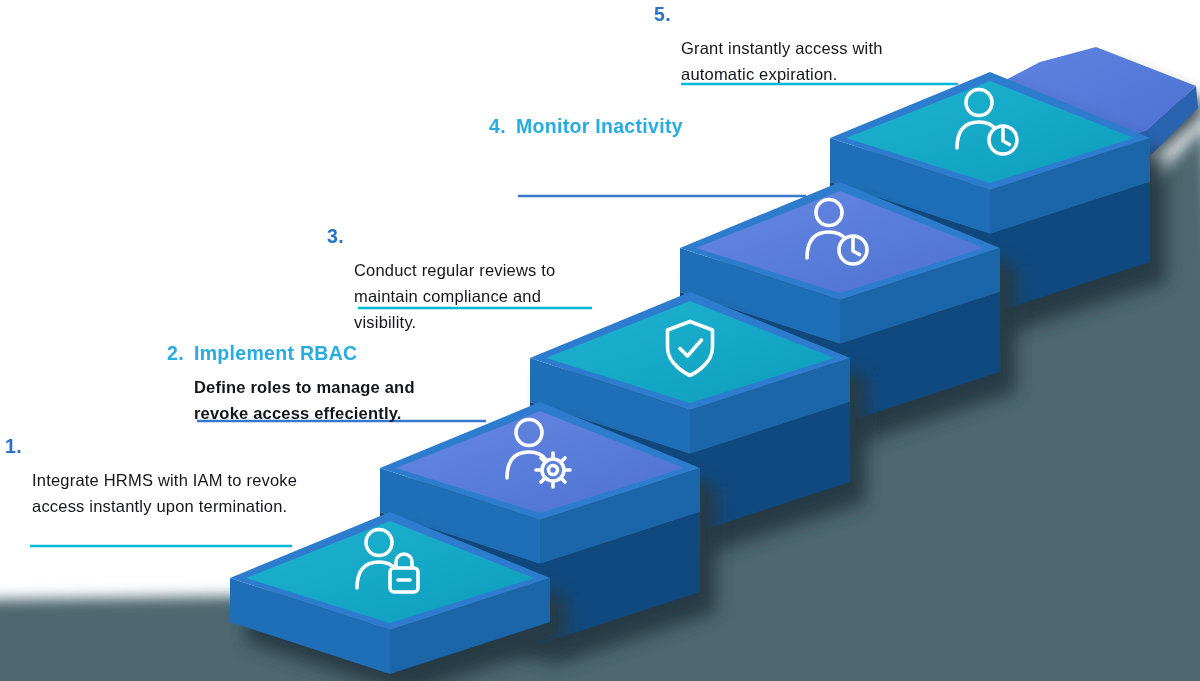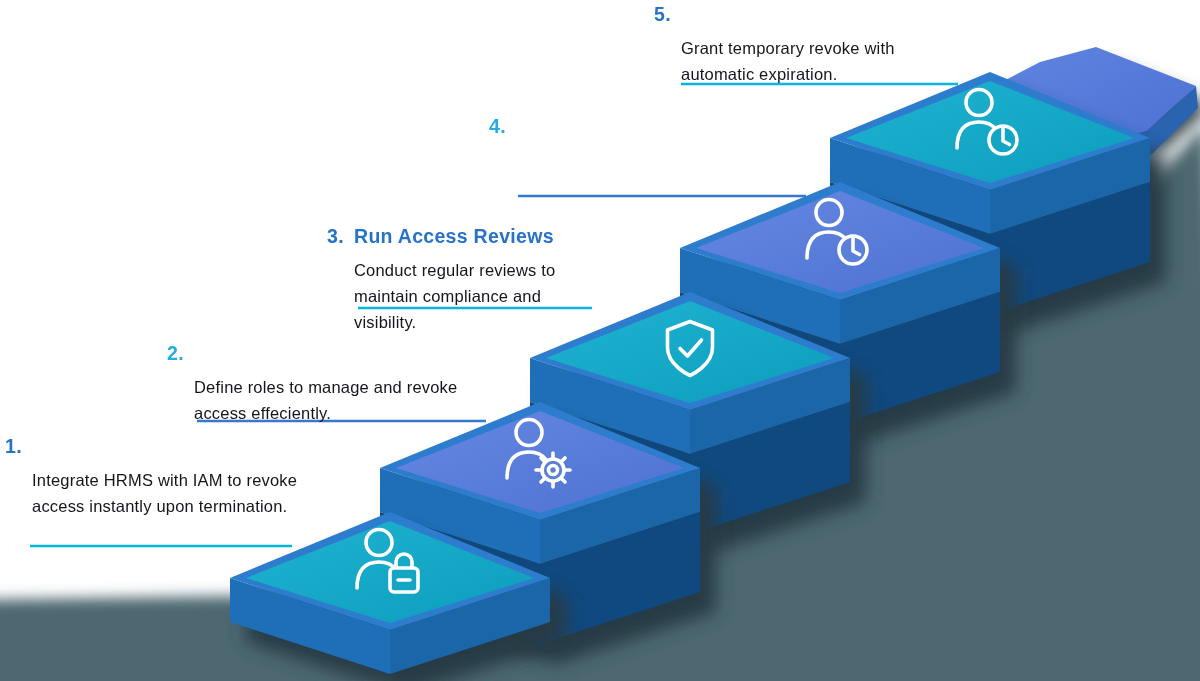--- a/index.html
+++ b/index.html
@@ -24,21 +24,21 @@
   .badge-teal{fill:var(--tealTop,#13a5c4);}
   .badge-peri{fill:var(--periTop,#5b80da);}
   .leader{stroke-width:2.5;fill:none;}
 
   .step-text{position:absolute;}
   .title-row{display:flex;font-weight:700;font-size:19.5px;line-height:27px;letter-spacing:.3px;}
   .num{min-width:27px;}
   .desc{margin-left:27px;margin-top:7px;font-size:16.5px;line-height:26px;
         color:var(--textDark,#15151f);letter-spacing:.2px;}
   .s1{left:5px;top:433px;}   .s1 .title-text{width:160px;} .s1 .desc{width:300px;}
-  .s2{left:167px;top:340px;} .s2 .desc{width:272px;}
+  .s2{left:167px;top:340px;} .s2 .desc{width:272px;font-weight:bold;}
   .s3{left:327px;top:223px;} .s3 .desc{width:252px;}
   .s4{left:489px;top:113px;} .s4 .desc{width:232px;}
   .s5{left:654px;top:1px;}   .s5 .desc{width:242px;}
 </style>
 </head>
 <body>
 
 <div id="stage">
 <svg id="scene" width="1200" height="681" viewBox="0 0 1200 681">
   <defs>
@@ -168,37 +168,38 @@
 <div class="step-text s1">
   <div class="title-row" style="color: rgb(38, 115, 199);">
     <span class="num">1.</span>
   </div>
   <div class="desc">Integrate HRMS with IAM to revoke access instantly upon termination.</div>
 </div>
 
 <div class="step-text s2">
   <div class="title-row" style="color: rgb(39, 172, 226);">
     <span class="num">2.</span>
+    <span class="title-text">Implement RBAC</span>
   </div>
   <div class="desc">Define roles to manage and revoke access effeciently.</div>
 </div>
 
 <div class="step-text s3">
   <div class="title-row" style="color: rgb(38, 115, 199);">
     <span class="num">3.</span>
-    <span class="title-text">Run Access Reviews</span>
   </div>
   <div class="desc">Conduct regular reviews to maintain compliance and visibility.</div>
 </div>
 
 <div class="step-text s4">
   <div class="title-row" style="color: rgb(39, 172, 226);">
     <span class="num">4.</span>
+    <span class="title-text">Monitor Inactivity</span>
   </div>
 </div>
 
 <div class="step-text s5">
   <div class="title-row" style="color: rgb(38, 115, 199);">
     <span class="num">5.</span>
   </div>
-  <div class="desc">Grant temporary revoke with automatic expiration.</div>
+  <div class="desc">Grant instantly access with automatic expiration.</div>
 </div>
 </div>
 
 </body></html>

